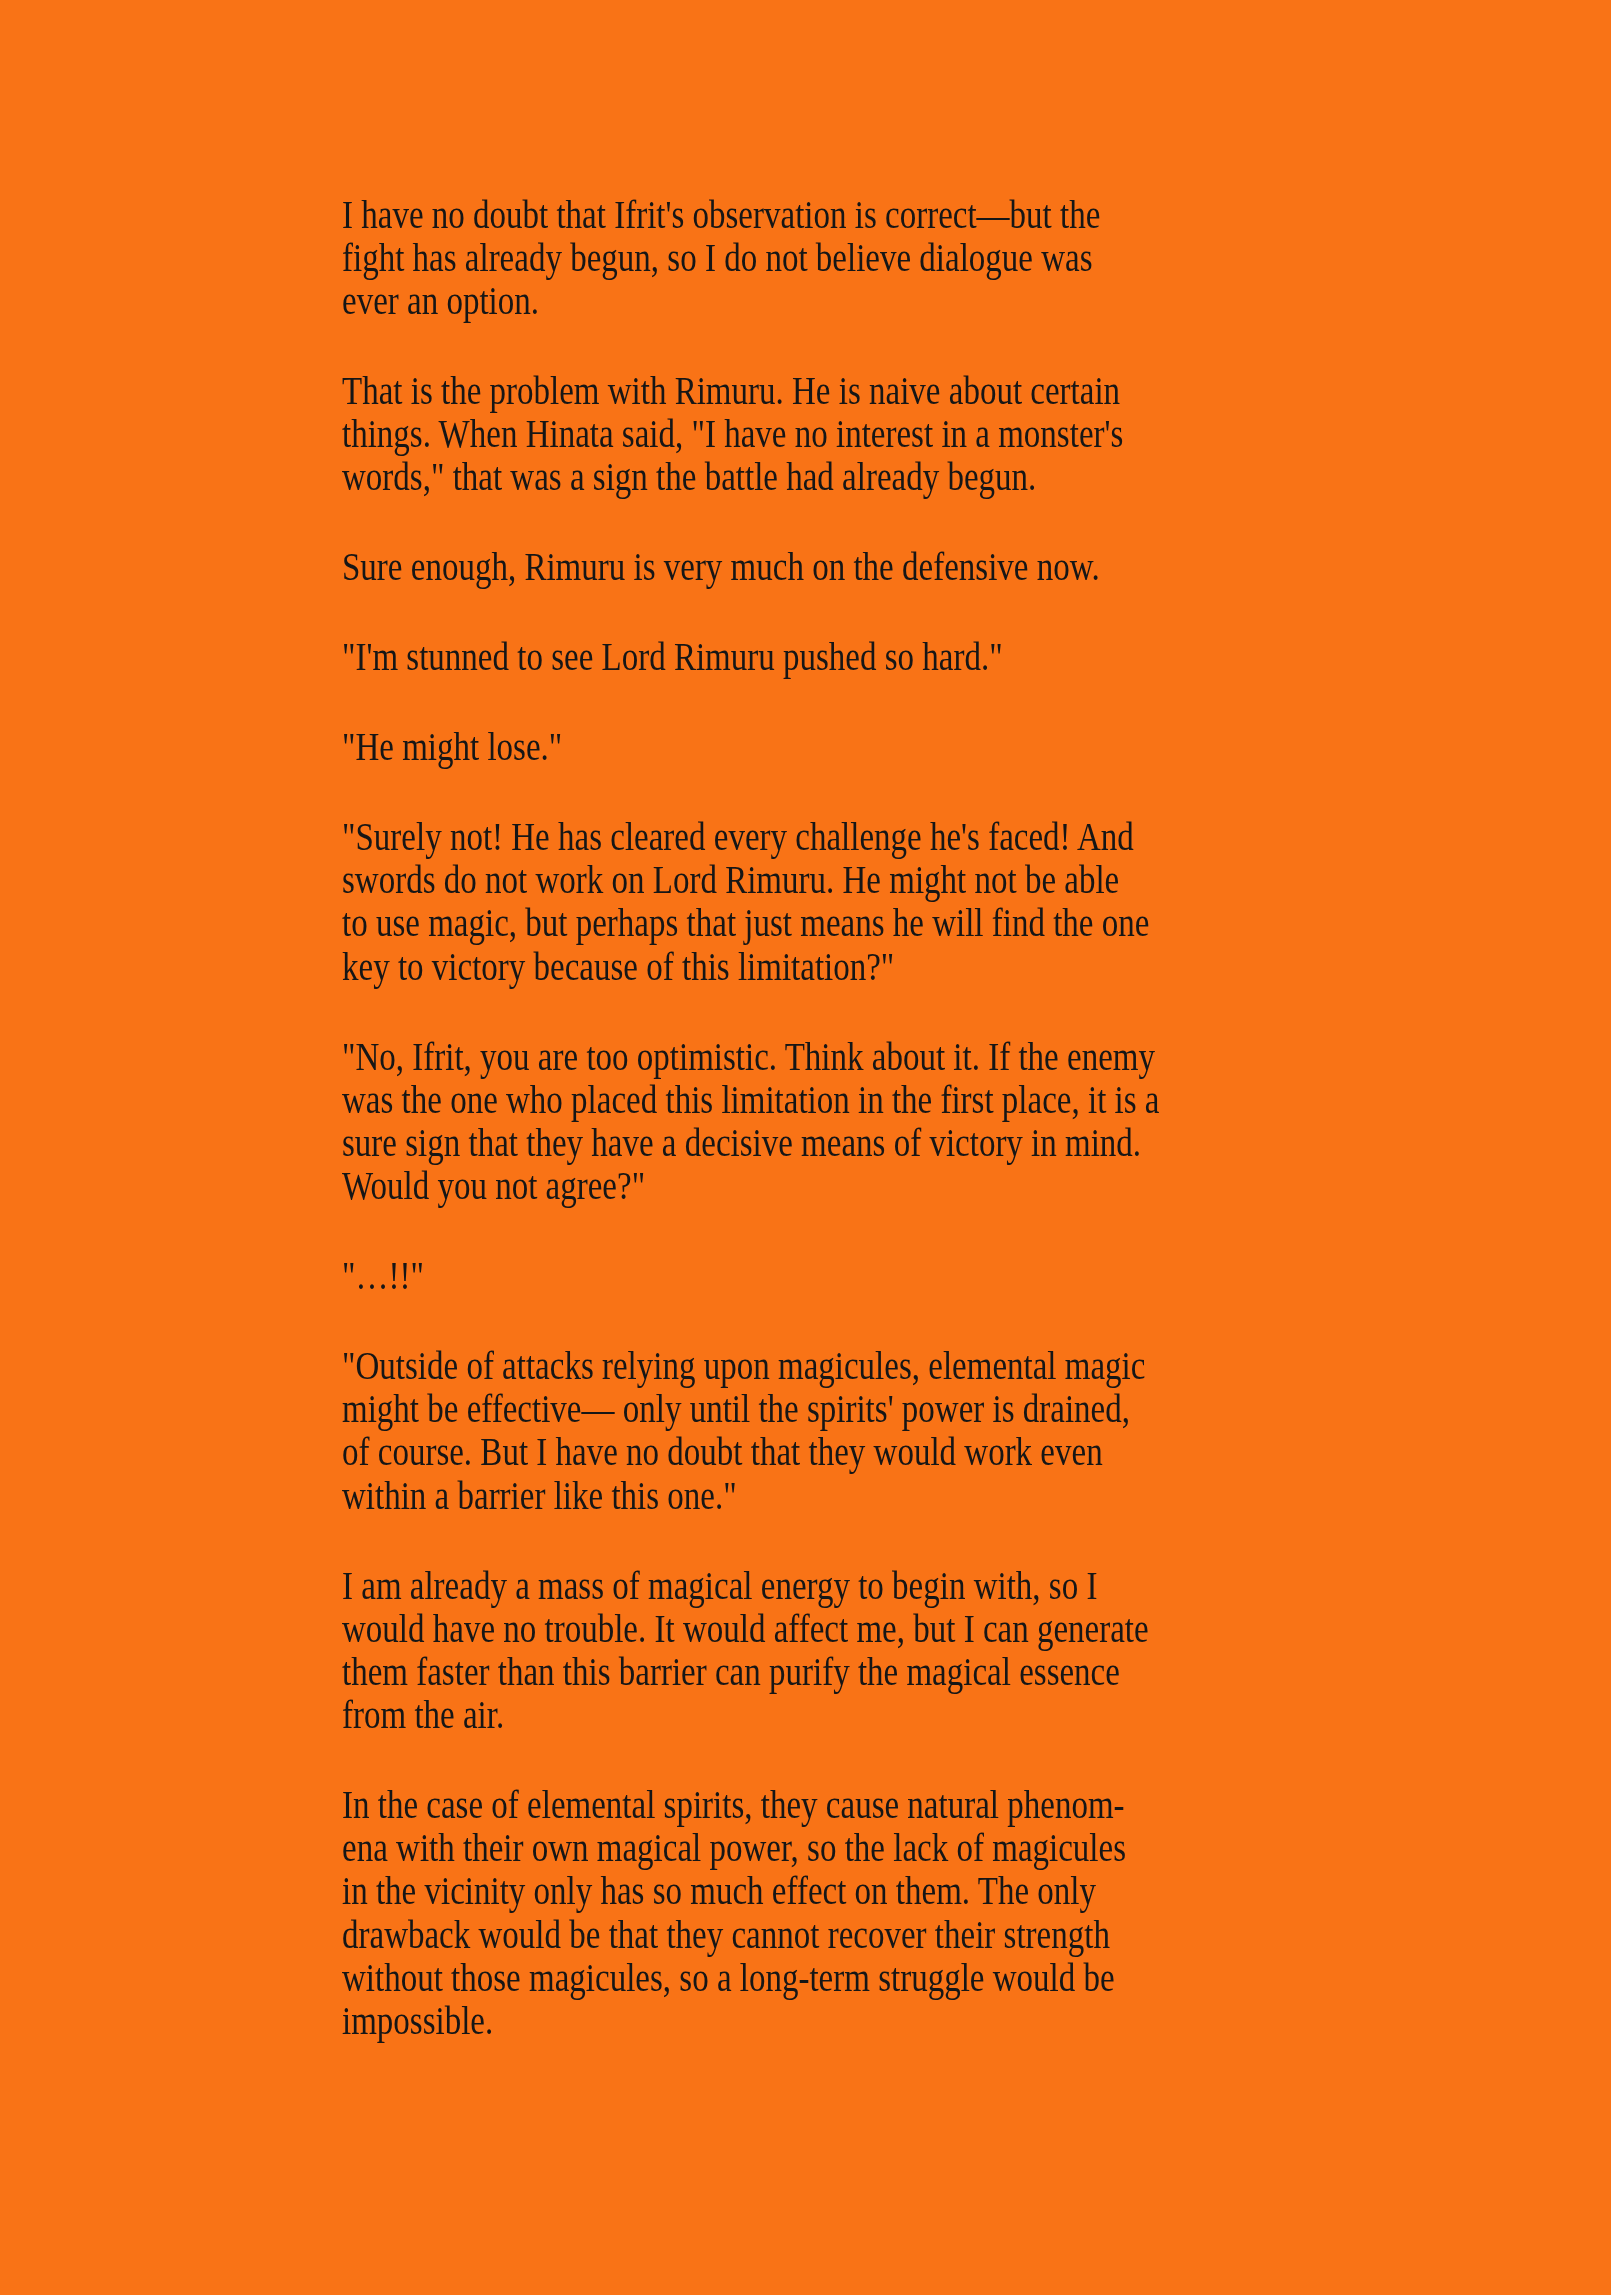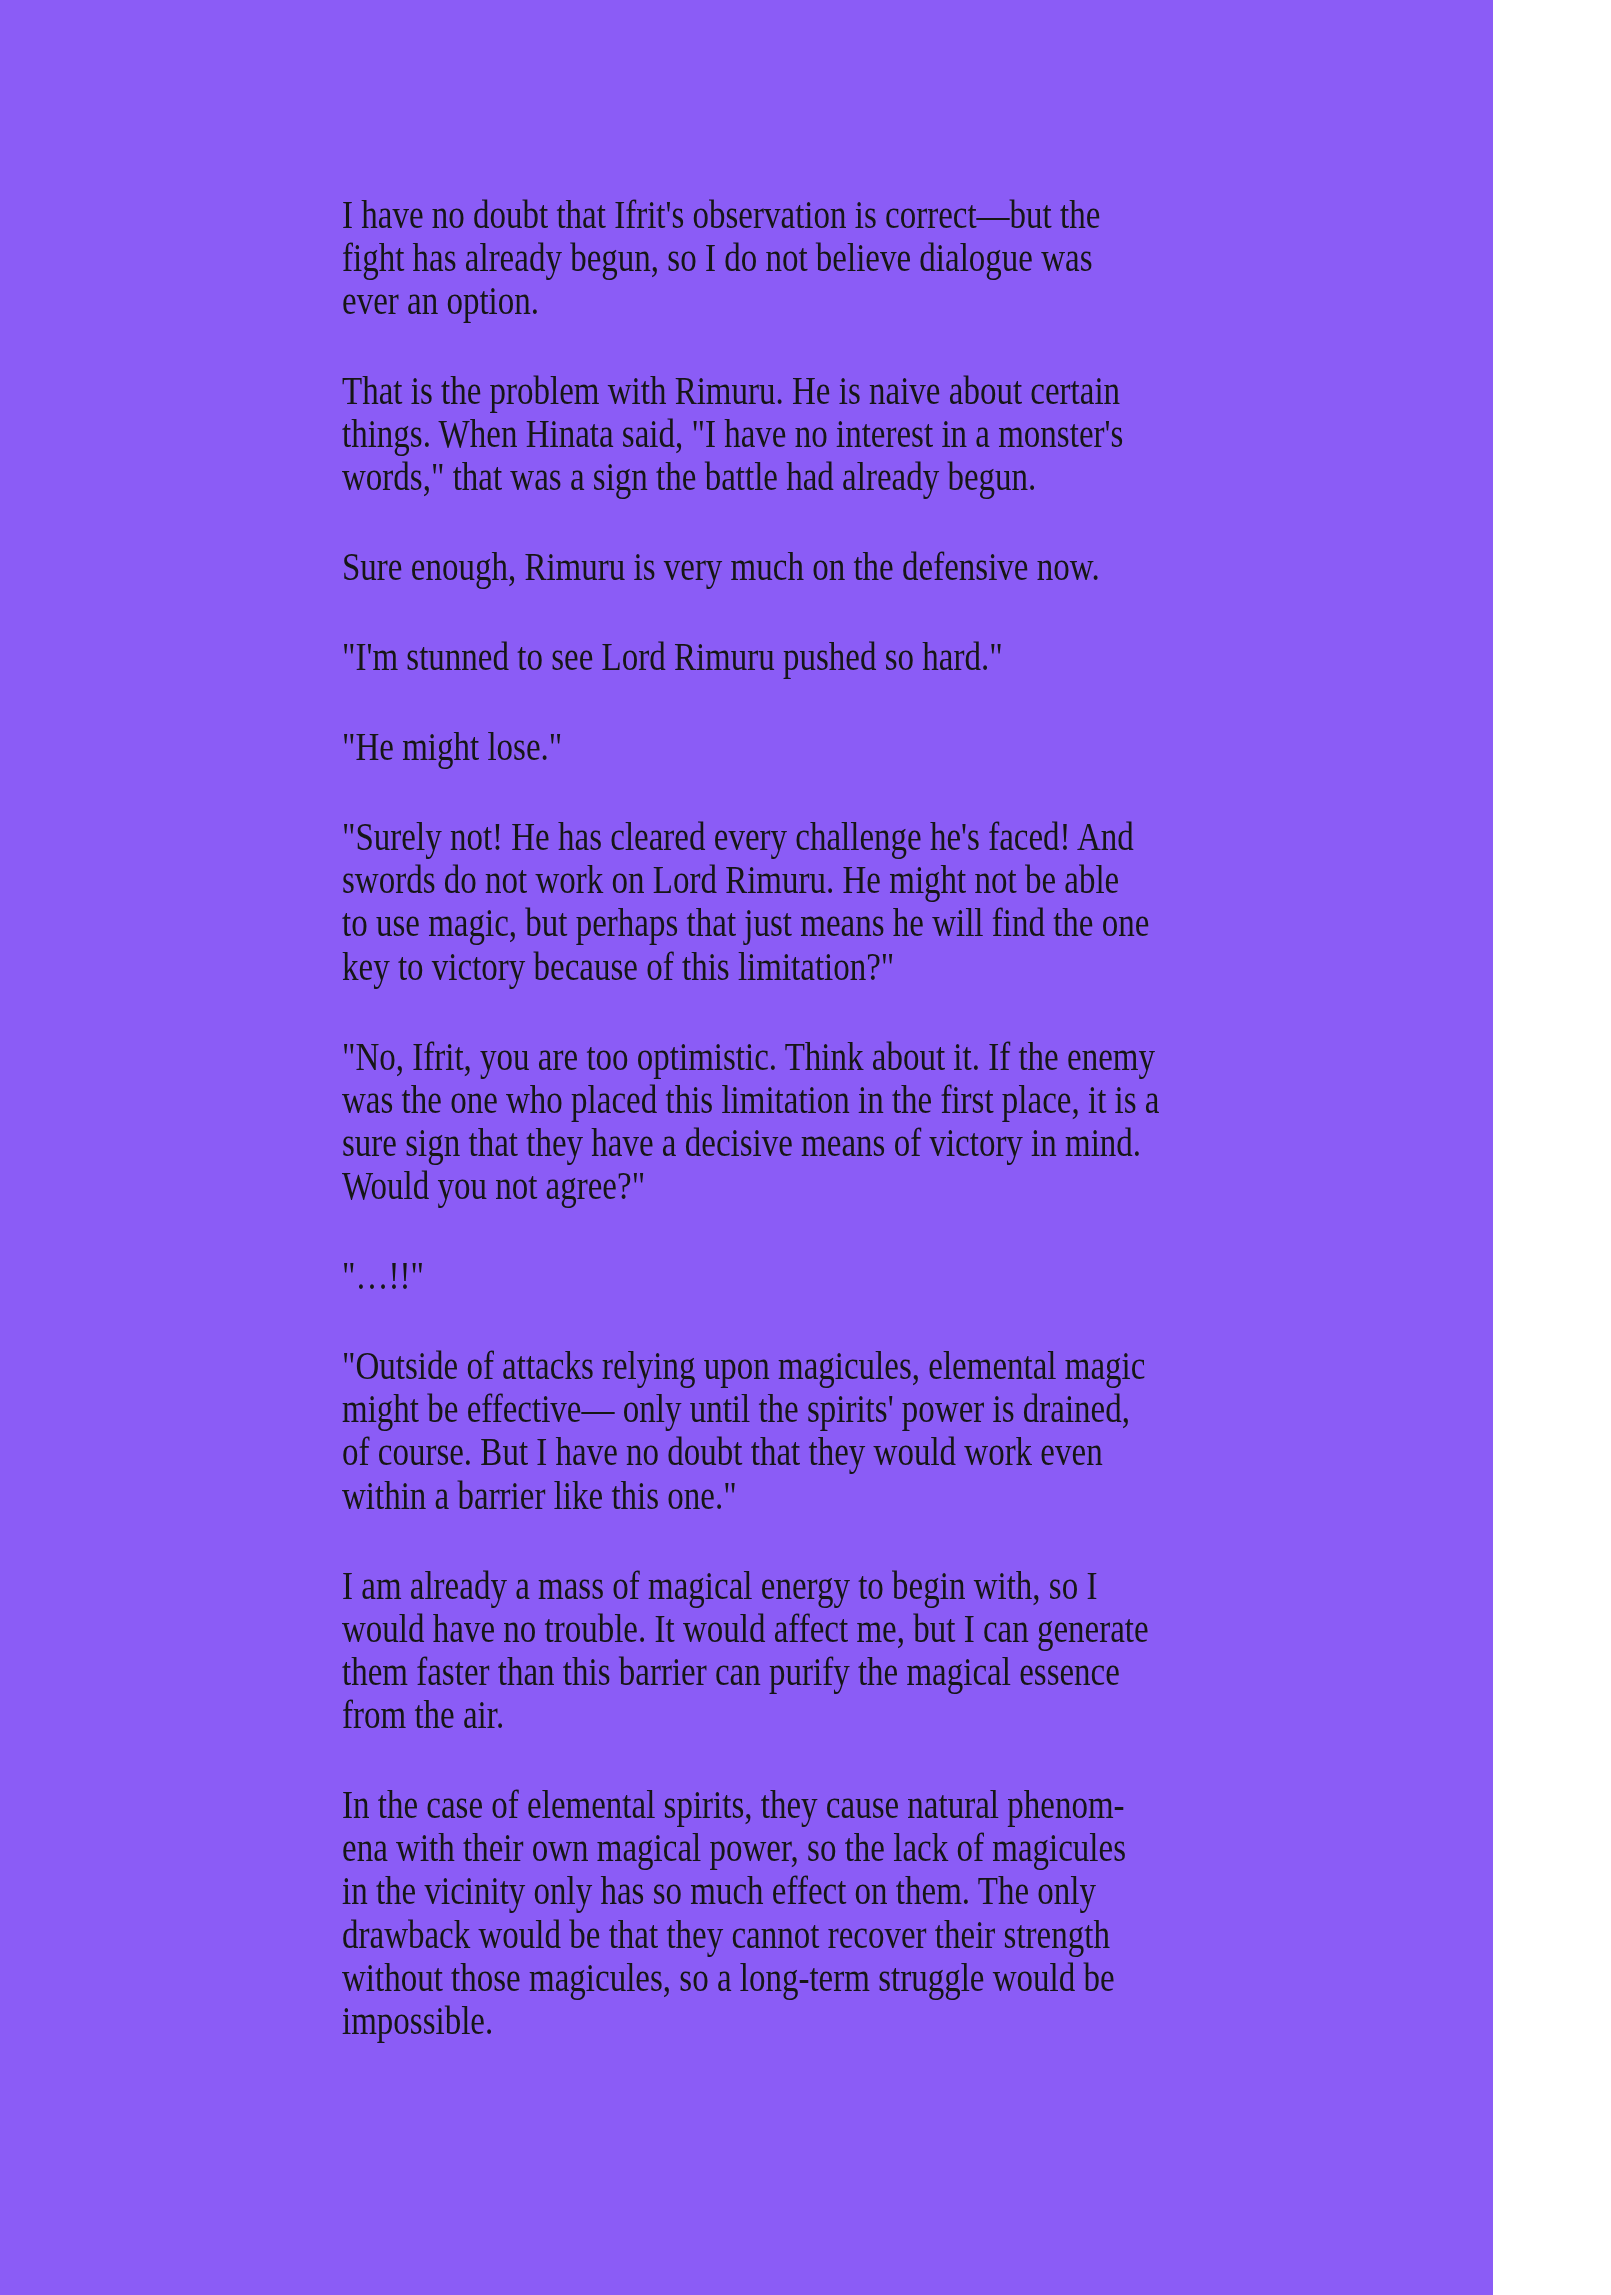--- a/index.html
+++ b/index.html
@@ -2,23 +2,23 @@
 <html style="font-size:12px"><head>
 <meta charset="utf-8">
 <style>
   html, body {
     margin: 0;
     padding: 0;
     background: #ffffff;
   }
   .page {
     position: relative;
-    width: 1493px;
+    width: 1611px;
     height: 2295px;
-    background: #8b5cf6;
+    background: #f97316;
     overflow: hidden;
     font-family: "Liberation Serif", "DejaVu Serif", serif;
   }
   .text-column {
     position: absolute;
     left: 342px;
     top: 193px;
     width: 961px;
     color: #161616;
     font-size: 33px;

